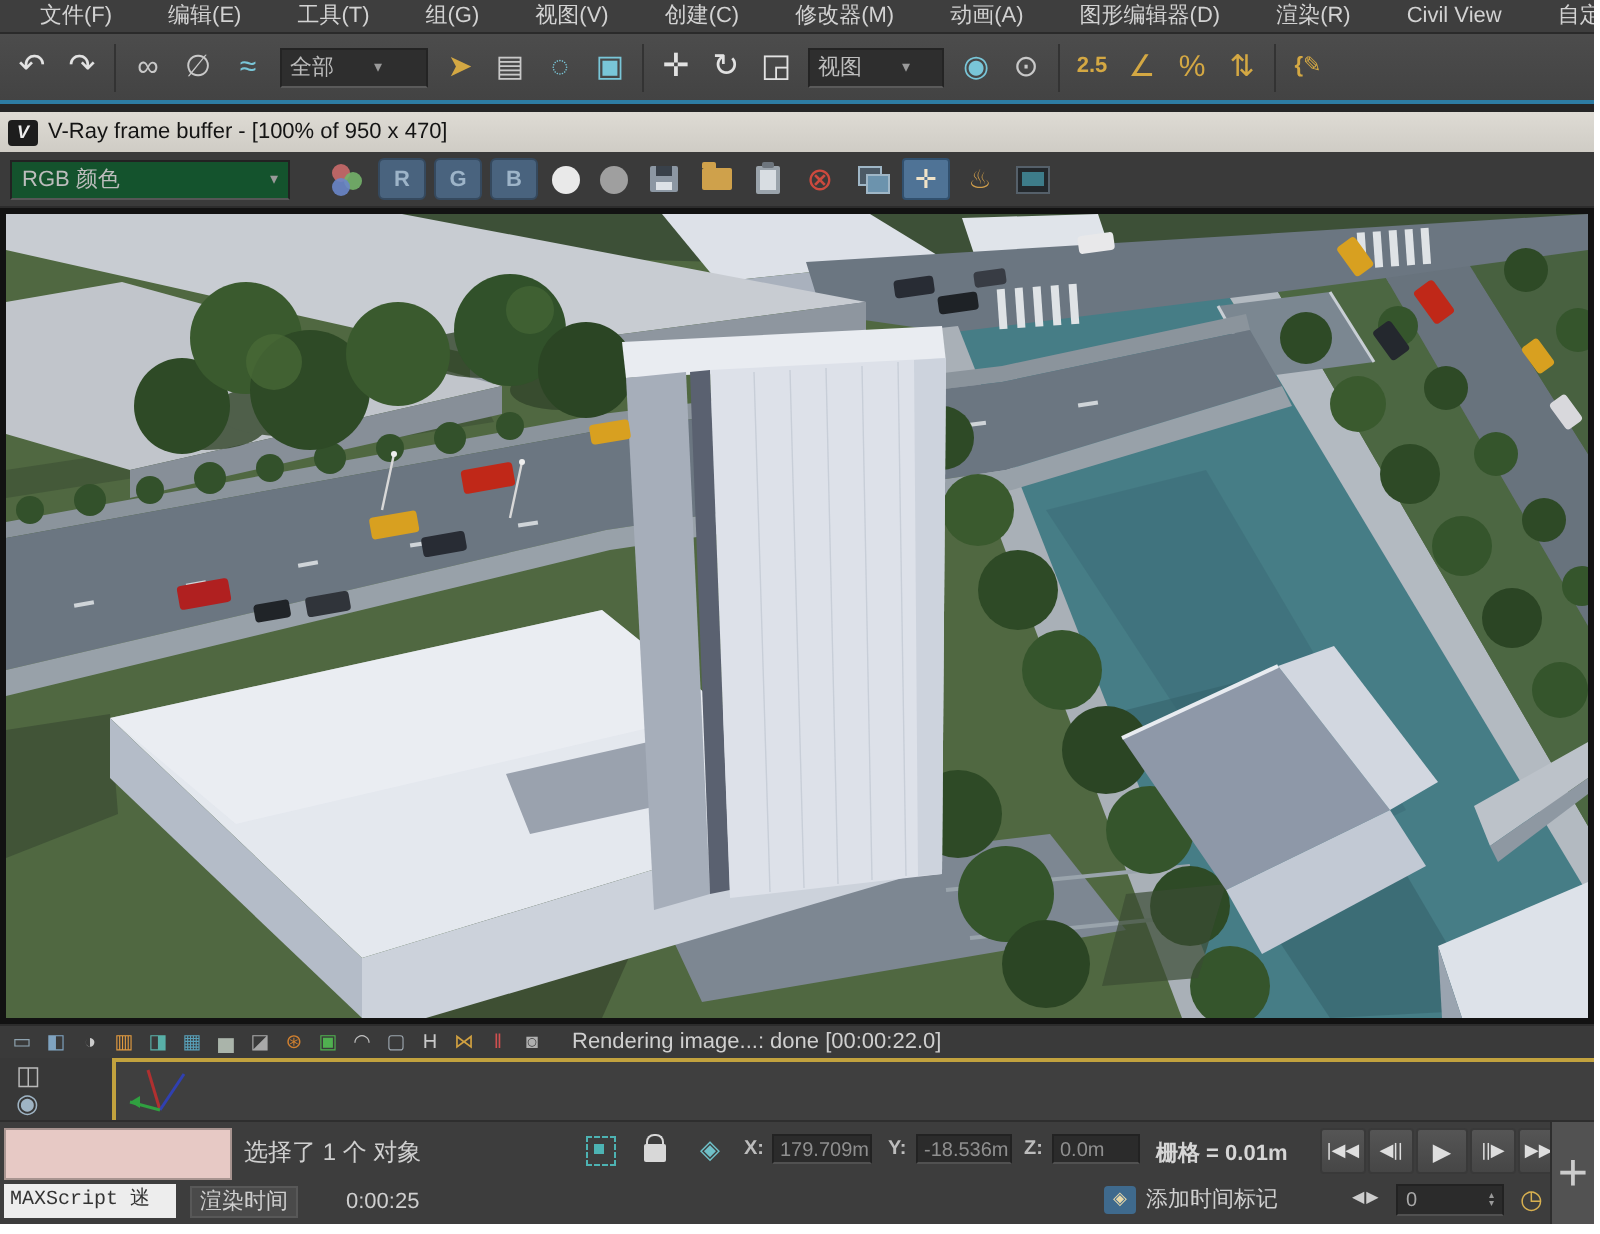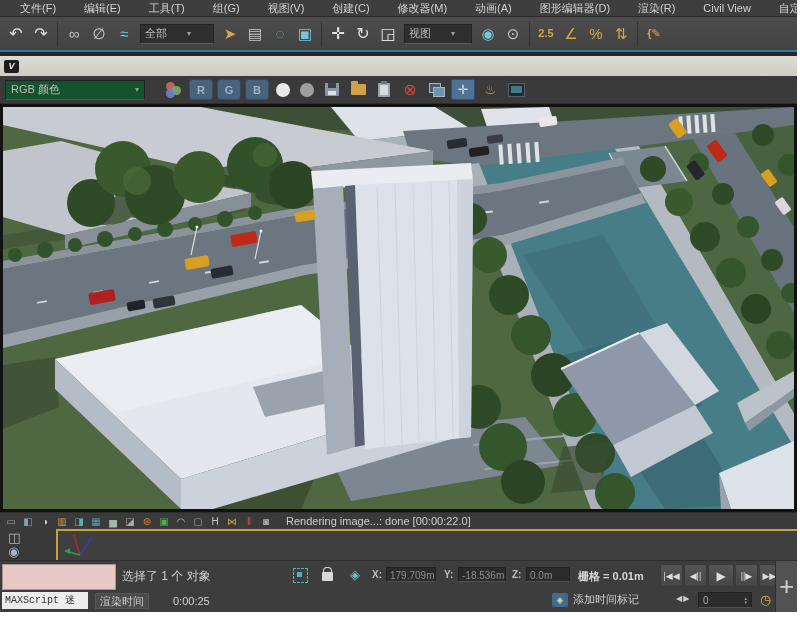--- a/index.html
+++ b/index.html
@@ -184,20 +184,21 @@
     <span class="tb gold">⇅</span>
     <span class="tbsep"></span>
     <span class="tb sm gold">{✎</span>
   </div>
 
   <div class="accent-line"></div>
   <div class="dark-gap"></div>
 
   <div class="vfb-title">
     <span class="vray-logo">V</span>
+    <span>V-Ray frame buffer - [100% of 950 x 470]</span>
   </div>
 
   <div class="vfb-toolbar">
     <div class="vfbdrop">
       <span>RGB 颜色</span>
       <span class="car" style="font-size:8px;color:#9a9a9a">▾</span>
     </div>
     <span class="rgbdots">
           <i></i>
           <i></i>

